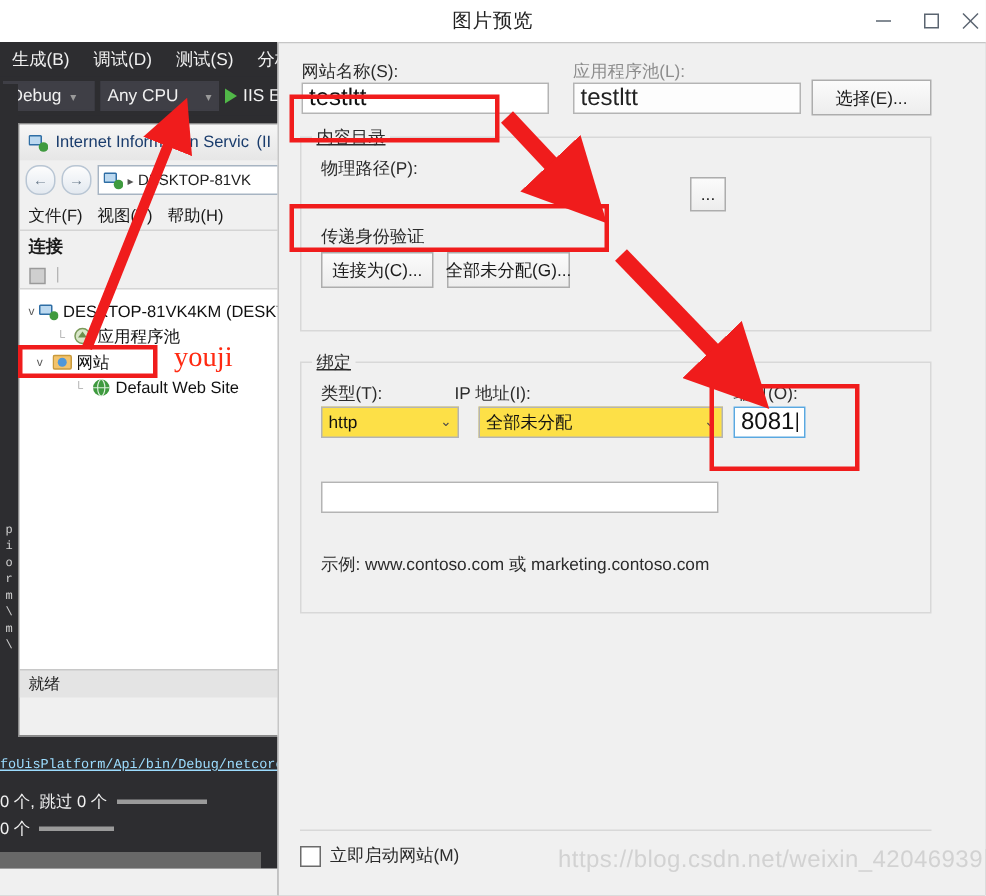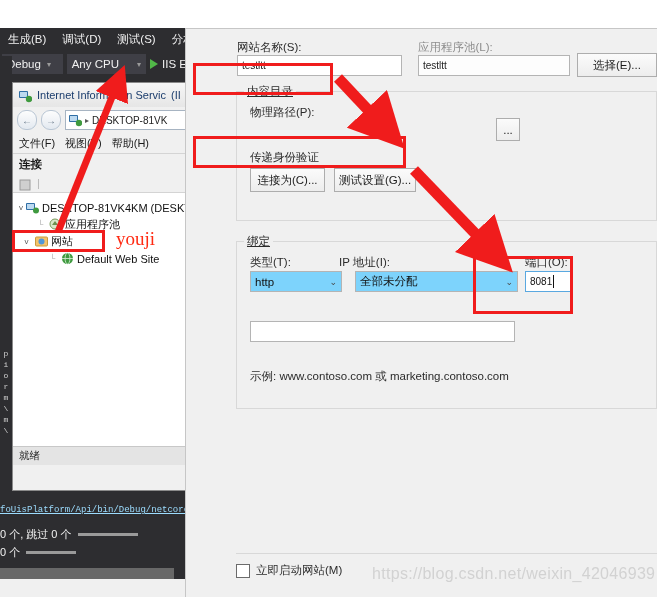--- a/index.html
+++ b/index.html
@@ -76,32 +76,32 @@
     align-items:center;padding-left:6px;font-size:10.5px;color:#202020;}
 
   
   #dialog{position:absolute;left:185px;top:28px;width:472px;height:569px;background:#f0f0f0;
     border-left:1px solid #c6c6c6;border-top:1px solid #c6c6c6;}
   #dlg-titlebar{height:32px;display:flex;align-items:center;background:#ffffff;}
   #dlg-title{font-size:12.5px;color:#1a1a1a;padding-left:10px;}
   #dlg-tb-right{margin-left:auto;display:flex;align-items:center;}
   .dlg-tb-btn{width:34px;height:32px;display:flex;align-items:center;justify-content:center;
     font-size:14px;color:#303030;}
-  #dlg-body{position:relative;height:537px;background:#f0f0f0;padding:0;margin-left:36px;}
+  #dlg-body{position:relative;height:537px;background:#f0f0f0;padding:0;}
 
   .fld-label{font-size:11.5px;color:#2b2b2b;}
   .fld-label.dim{color:#8d8d8d;}
-  .tbox{height:21px;background:#ffffff;border:1px solid #b4b4b4;font-size:10px;color:#111;
+  .tbox{height:21px;background:#ffffff;border:1px solid #b4b4b4;font-size:16px;color:#111;
     display:flex;align-items:center;padding:4px 4px;box-sizing:border-box;overflow:hidden;white-space:nowrap;}
   .tbox.focus{border:1px solid #5aa8e0;}
   .tbox.ro{background:#fdfdfd;color:#222;}
   .btn{height:24px;background:linear-gradient(to bottom,#fbfbfb,#ededed);border:1px solid #adadad;
     font-size:11.5px;color:#1a1a1a;display:flex;align-items:center;justify-content:center;
     padding:0 8px;box-sizing:border-box;white-space:nowrap;}
-  .combo{height:21px;background:#7dd3fc;border:1px solid #b4b4b4;font-size:11.5px;color:#111;
+  .combo{height:21px;background:#fde047;border:1px solid #b4b4b4;font-size:11.5px;color:#111;
     display:flex;align-items:center;padding:0 4px;box-sizing:border-box;white-space:nowrap;}
   .combo .cv{flex:1;overflow:hidden;}
   .combo .cc{color:#4a4a4a;font-size:9px;margin-left:4px;}
   .group{position:absolute;border:1px solid #d8d8d8;box-sizing:border-box;}
   .group-title{position:absolute;background:#f0f0f0;font-size:11.5px;color:#2b2b2b;padding:0 3px;text-decoration:underline;}
   #cursor-caret{position:absolute;width:1px;background:#111;}
 
   
   .cbx{width:12px;height:12px;border:1px solid #6b6b6b;background:#fff;position:relative;flex:none;}
 
@@ -113,20 +113,41 @@
   .redbox{position:absolute;border:3px solid #f01c1c;box-sizing:border-box;pointer-events:none;}
   #annot-layer{position:absolute;inset:0;pointer-events:none;}
   #youji{position:absolute;left:116px;top:228px;color:#ff2a12;font-size:19px;
     font-family:"Liberation Serif","DejaVu Serif",serif;}
 </style>
 </head>
 <body>
 
 <div id="viewer-window">
 
+  <div id="viewer-titlebar">
+    <div id="viewer-title">图片预览</div>
+    <div id="viewer-controls">
+      <div class="win-btn">
+        <svg width="12" height="12" viewBox="0 0 12 12">
+            <line x1="1" y1="6" x2="11" y2="6" stroke="#5a6470" stroke-width="1"></line>
+          </svg>
+      </div>
+      <div class="win-btn">
+        <svg width="12" height="12" viewBox="0 0 12 12">
+            <rect x="1.5" y="1.5" width="9" height="9" fill="none" stroke="#5a6470" stroke-width="1"></rect>
+          </svg>
+      </div>
+      <div class="win-btn" style="width:20px;overflow:hidden;">
+        <svg width="12" height="12" viewBox="0 0 12 12">
+            <line x1="1" y1="1" x2="11" y2="11" stroke="#5a6470" stroke-width="1"></line>
+            <line x1="11" y1="1" x2="1" y2="11" stroke="#5a6470" stroke-width="1"></line>
+          </svg>
+      </div>
+    </div>
+  </div>
 
   <div id="vs-backdrop">
 
     <div id="vs-menubar">
       <span class="vs-menu-item">生成(B)</span>
       <span class="vs-menu-item">调试(D)</span>
       <span class="vs-menu-item">测试(S)</span>
       <span class="vs-menu-item">分析(N)</span>
     </div>
 
@@ -286,21 +307,21 @@
       <div class="btn" style="position:absolute;left:355px;top:24px;width:80px;">选择(E)...</div>
 
       <div class="group" style="left:14px;top:62px;width:421px;height:130px;"></div>
       <div class="group-title" style="left:22px;top:55px;">内容目录</div>
 
       <div style="position:absolute;left:28px;top:76px;" class="fld-label">物理路径(P):</div>
       <div class="btn" style="position:absolute;left:274px;top:89px;width:24px;height:23px;">...</div>
 
       <div style="position:absolute;left:28px;top:121px;" class="fld-label">传递身份验证</div>
       <div class="btn" style="position:absolute;left:28px;top:139px;width:75px;">连接为(C)...</div>
-      <div class="btn" style="position:absolute;left:112px;top:139px;width:82px;">测试设置(G)...</div>
+      <div class="btn" style="position:absolute;left:112px;top:139px;width:82px;">全部未分配(G)...</div>
 
       <div class="group" style="left:14px;top:212px;width:421px;height:168px;"></div>
       <div class="group-title" style="left:22px;top:205px;">绑定</div>
 
       <div style="position:absolute;left:28px;top:226px;" class="fld-label">类型(T):</div>
       <div class="combo" style="position:absolute;left:28px;top:242px;width:92px;">
         <span class="cv">http</span>
         <span class="cc">⌄</span>
       </div>
 

